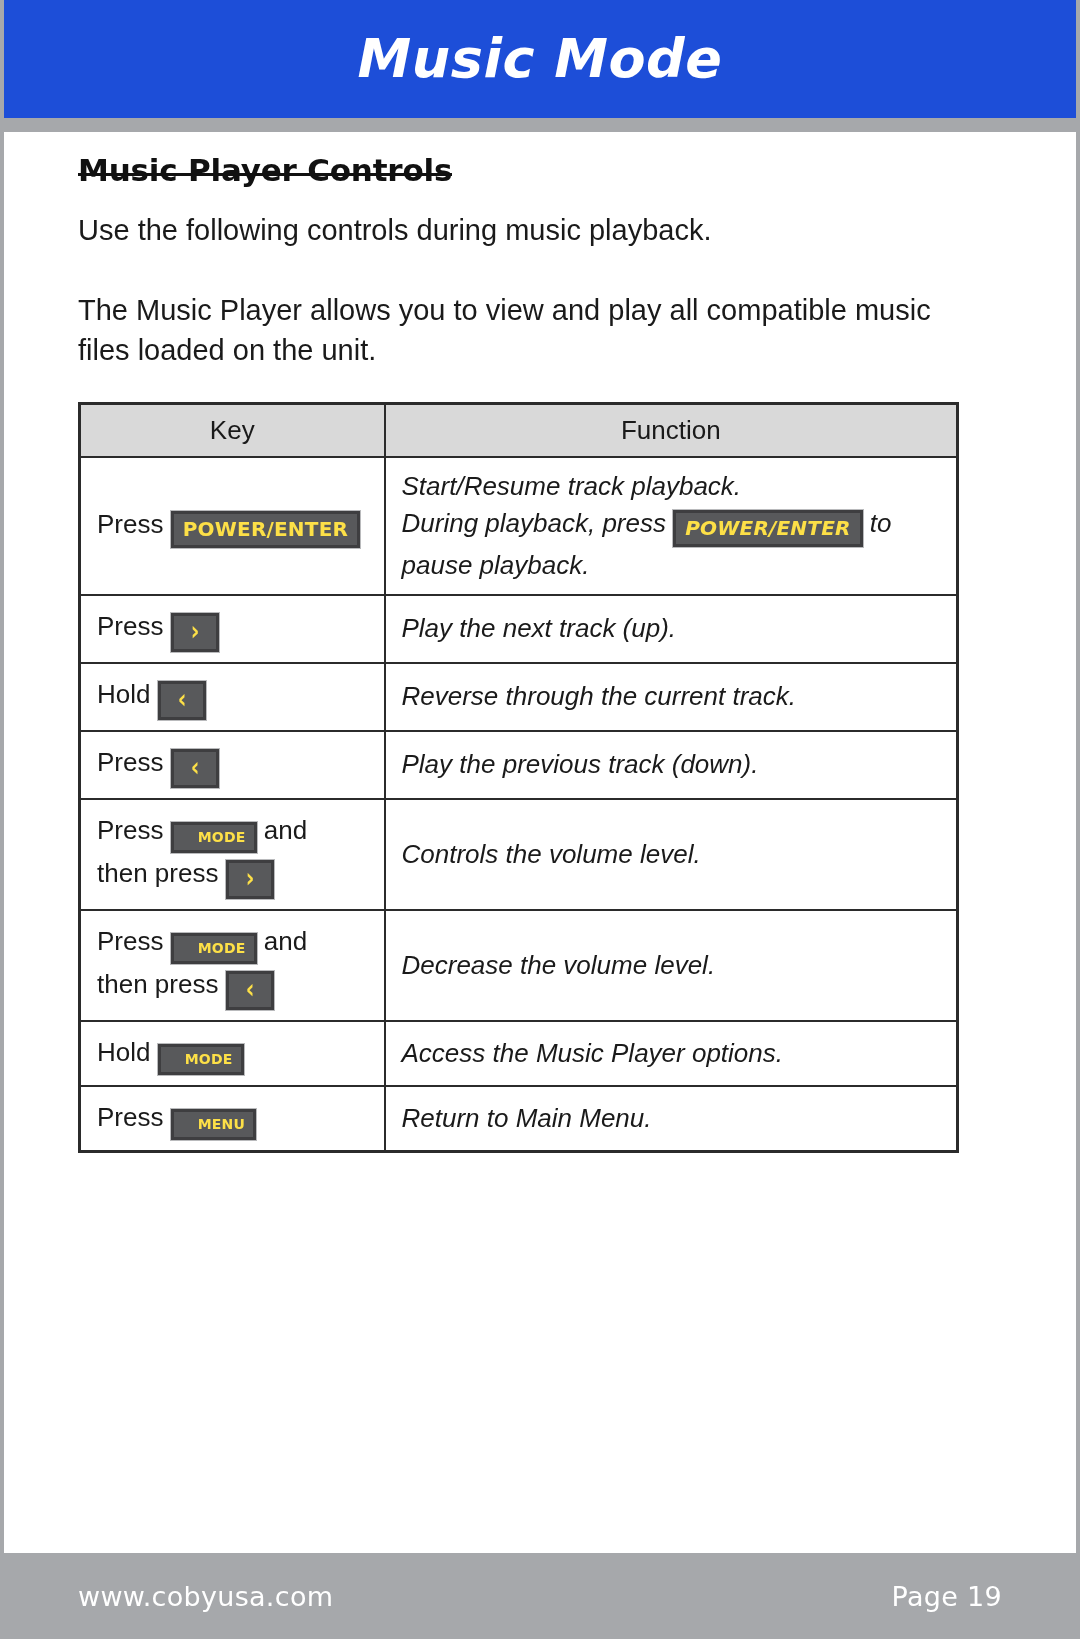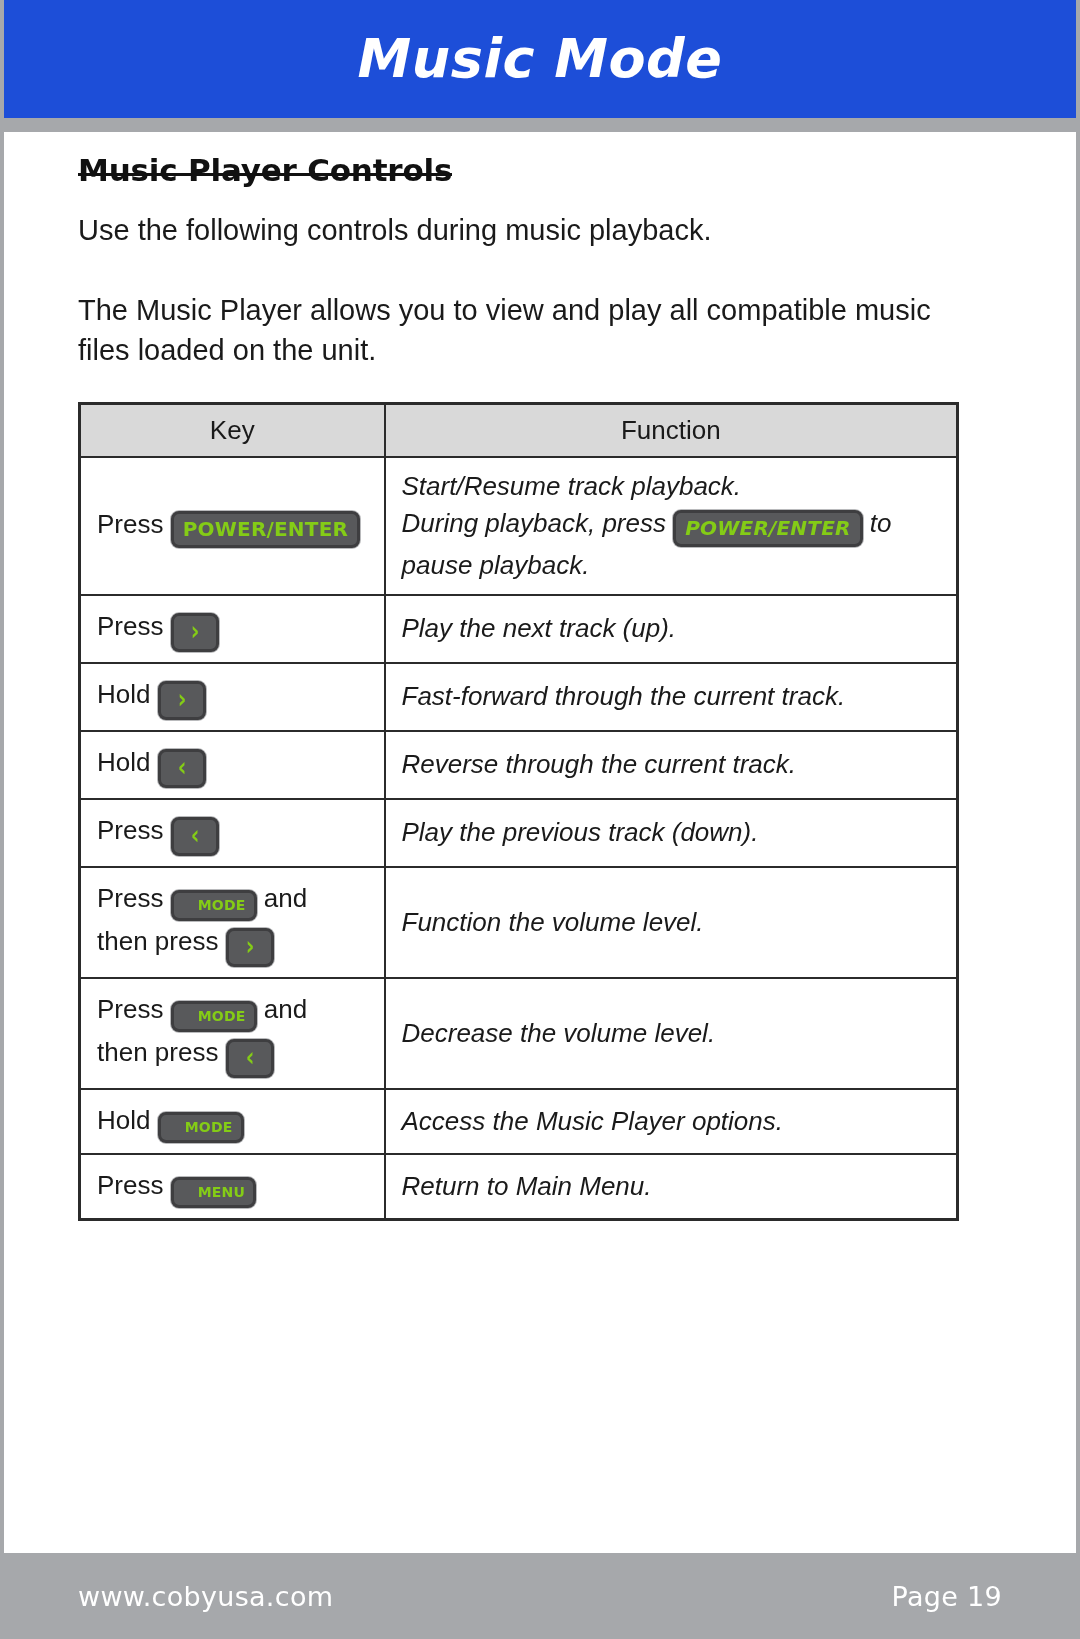--- a/index.html
+++ b/index.html
@@ -107,24 +107,24 @@
   th.key-head  { text-align: center; }
   th.func-head { text-align: center; }
 
   td.key-cell  { text-align: left; line-height: 1.55; }
   td.func-cell { text-align: left; line-height: 1.42; font-style: italic; }
 
   
   .badge {
     display: inline-block;
     background: #58595b;
-    color: #84cc16;
-    font-family: "DejaVu Sans", sans-serif;
-    font-weight: bold;
-    border-radius: 8px;
+    color: #fde047;
+    font-family: "DejaVu Sans", sans-serif;
+    font-weight: bold;
+    border-radius: 0;
     border: 3px solid #3e3e40;
     box-shadow: 0 0 0 1px #b9babc;
     line-height: 1;
     vertical-align: -3px;
     white-space: nowrap;
     text-align: center;
   }
   .badge.word {
     font-size: 20px;
     padding: 5px 9px 6px 9px;
@@ -211,27 +211,20 @@
         </tr>
 
         <tr>
           <td class="key-cell">
             <span>Press</span>
             <span class="badge arrow"><span class="glyph">›</span></span>
           </td>
           <td class="func-cell">Play the next track (up).</td>
         </tr>
 
-        <tr>
-          <td class="key-cell">
-            <span>Hold</span>
-            <span class="badge arrow"><span class="glyph">›</span></span>
-          </td>
-          <td class="func-cell">Fast-forward through the current track.</td>
-        </tr>
 
         <tr>
           <td class="key-cell">
             <span>Hold</span>
             <span class="badge arrow"><span class="glyph">‹</span></span>
           </td>
           <td class="func-cell">Reverse through the current track.</td>
         </tr>
 
         <tr>
@@ -243,21 +236,21 @@
         </tr>
 
         <tr>
           <td class="key-cell">
             <span>Press</span>
             <span class="badge word small">MODE</span>
             <span>and</span><br>
             <span>then press</span>
             <span class="badge arrow"><span class="glyph">›</span></span>
           </td>
-          <td class="func-cell">Function the volume level.</td>
+          <td class="func-cell">Controls the volume level.</td>
         </tr>
 
         <tr>
           <td class="key-cell">
             <span>Press</span>
             <span class="badge word small">MODE</span>
             <span>and</span><br>
             <span>then press</span>
             <span class="badge arrow"><span class="glyph">‹</span></span>
           </td>

